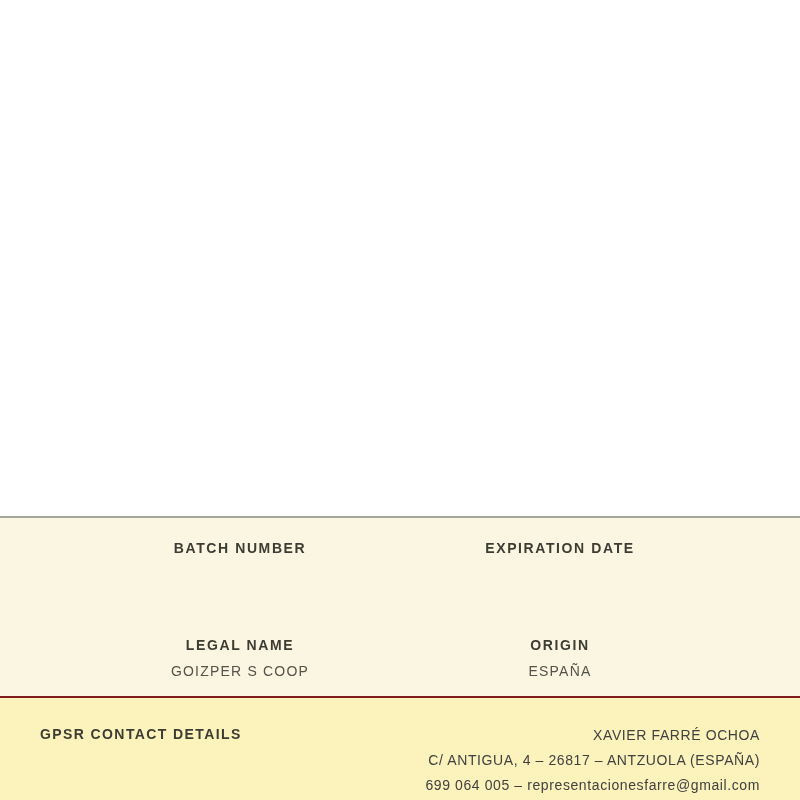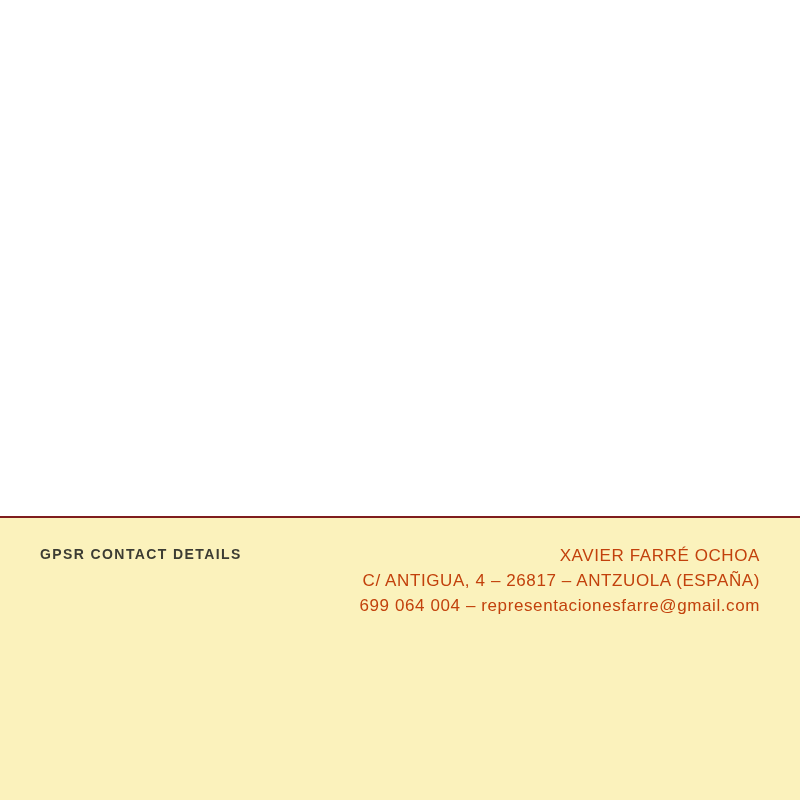--- a/index.html
+++ b/index.html
@@ -78,38 +78,63 @@
     font-weight: bold;
     letter-spacing: 1.4px;
     color: #3c3c33;
     line-height: 22px;
     white-space: nowrap;
   }
   .gpsr-contact {
     text-align: right;
   }
   .gpsr-contact-line {
-    font-size: 17px;
+    font-size: 14px;
     font-weight: normal;
     letter-spacing: 0.6px;
-    color: #c2410c;
+    color: #404040;
     line-height: 25px;
     white-space: nowrap;
   }
 </style>
 </head>
 <body>
 
 <div class="label-sheet">
 
   <div class="blank-area"></div>
 
+  <div class="info-panel">
+
+    <div class="info-row">
+      <div class="info-cell">
+        <div class="field-label">BATCH NUMBER</div>
+        <div class="field-value"></div>
+      </div>
+      <div class="info-cell">
+        <div class="field-label">EXPIRATION DATE</div>
+        <div class="field-value"></div>
+      </div>
+    </div>
+
+    <div class="info-row row-labels-2">
+      <div class="info-cell">
+        <div class="field-label">LEGAL NAME</div>
+        <div class="field-value">GOIZPER S COOP</div>
+      </div>
+      <div class="info-cell">
+        <div class="field-label">ORIGIN</div>
+        <div class="field-value">ESPAÑA</div>
+      </div>
+    </div>
+
+  </div>
 
   <div class="gpsr-panel">
     <div class="gpsr-title">GPSR CONTACT DETAILS</div>
     <div class="gpsr-contact">
       <div class="gpsr-contact-line">XAVIER FARRÉ OCHOA</div>
       <div class="gpsr-contact-line">C/ ANTIGUA, 4 – 26817 – ANTZUOLA (ESPAÑA)</div>
-      <div class="gpsr-contact-line">699 064 004 – representacionesfarre@gmail.com</div>
+      <div class="gpsr-contact-line">699 064 005 – representacionesfarre@gmail.com</div>
     </div>
   </div>
 
 </div>
 
 </body></html>

